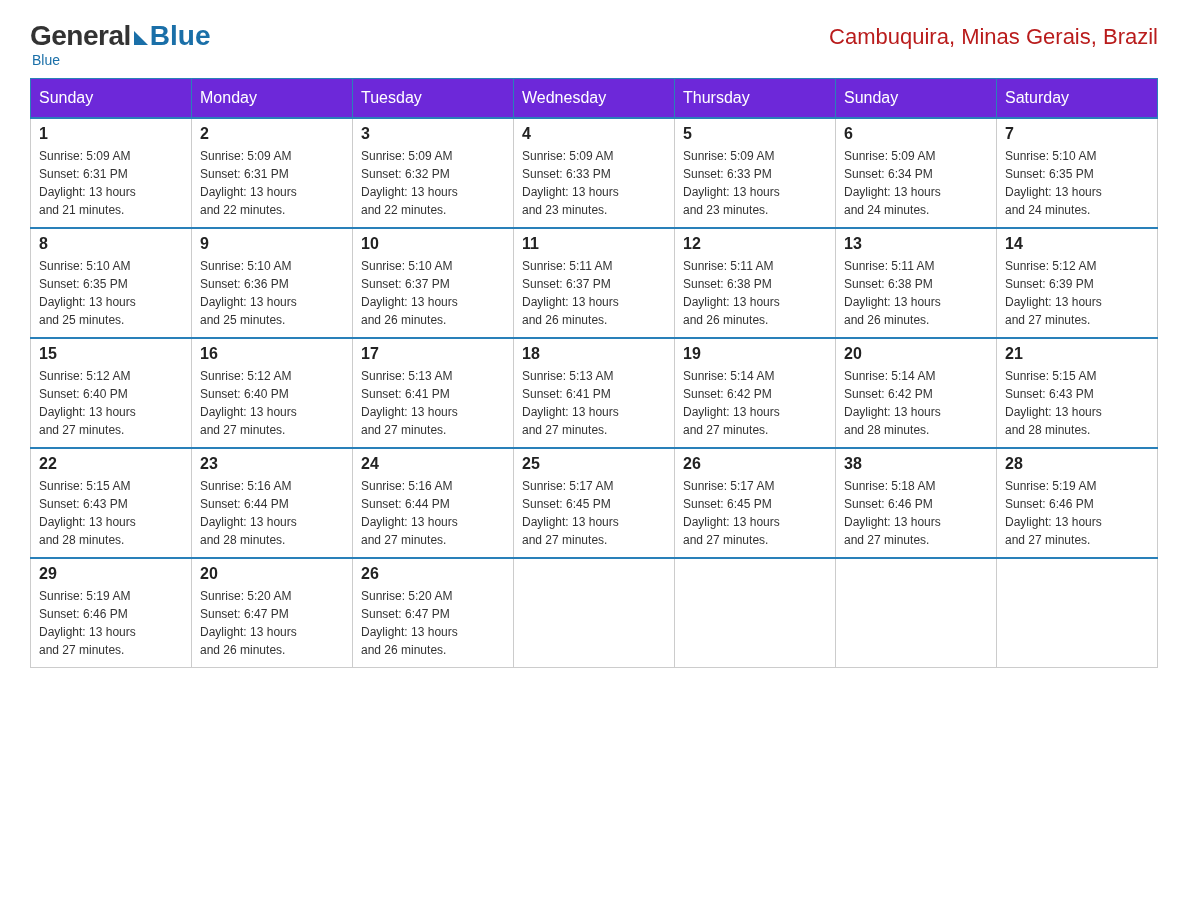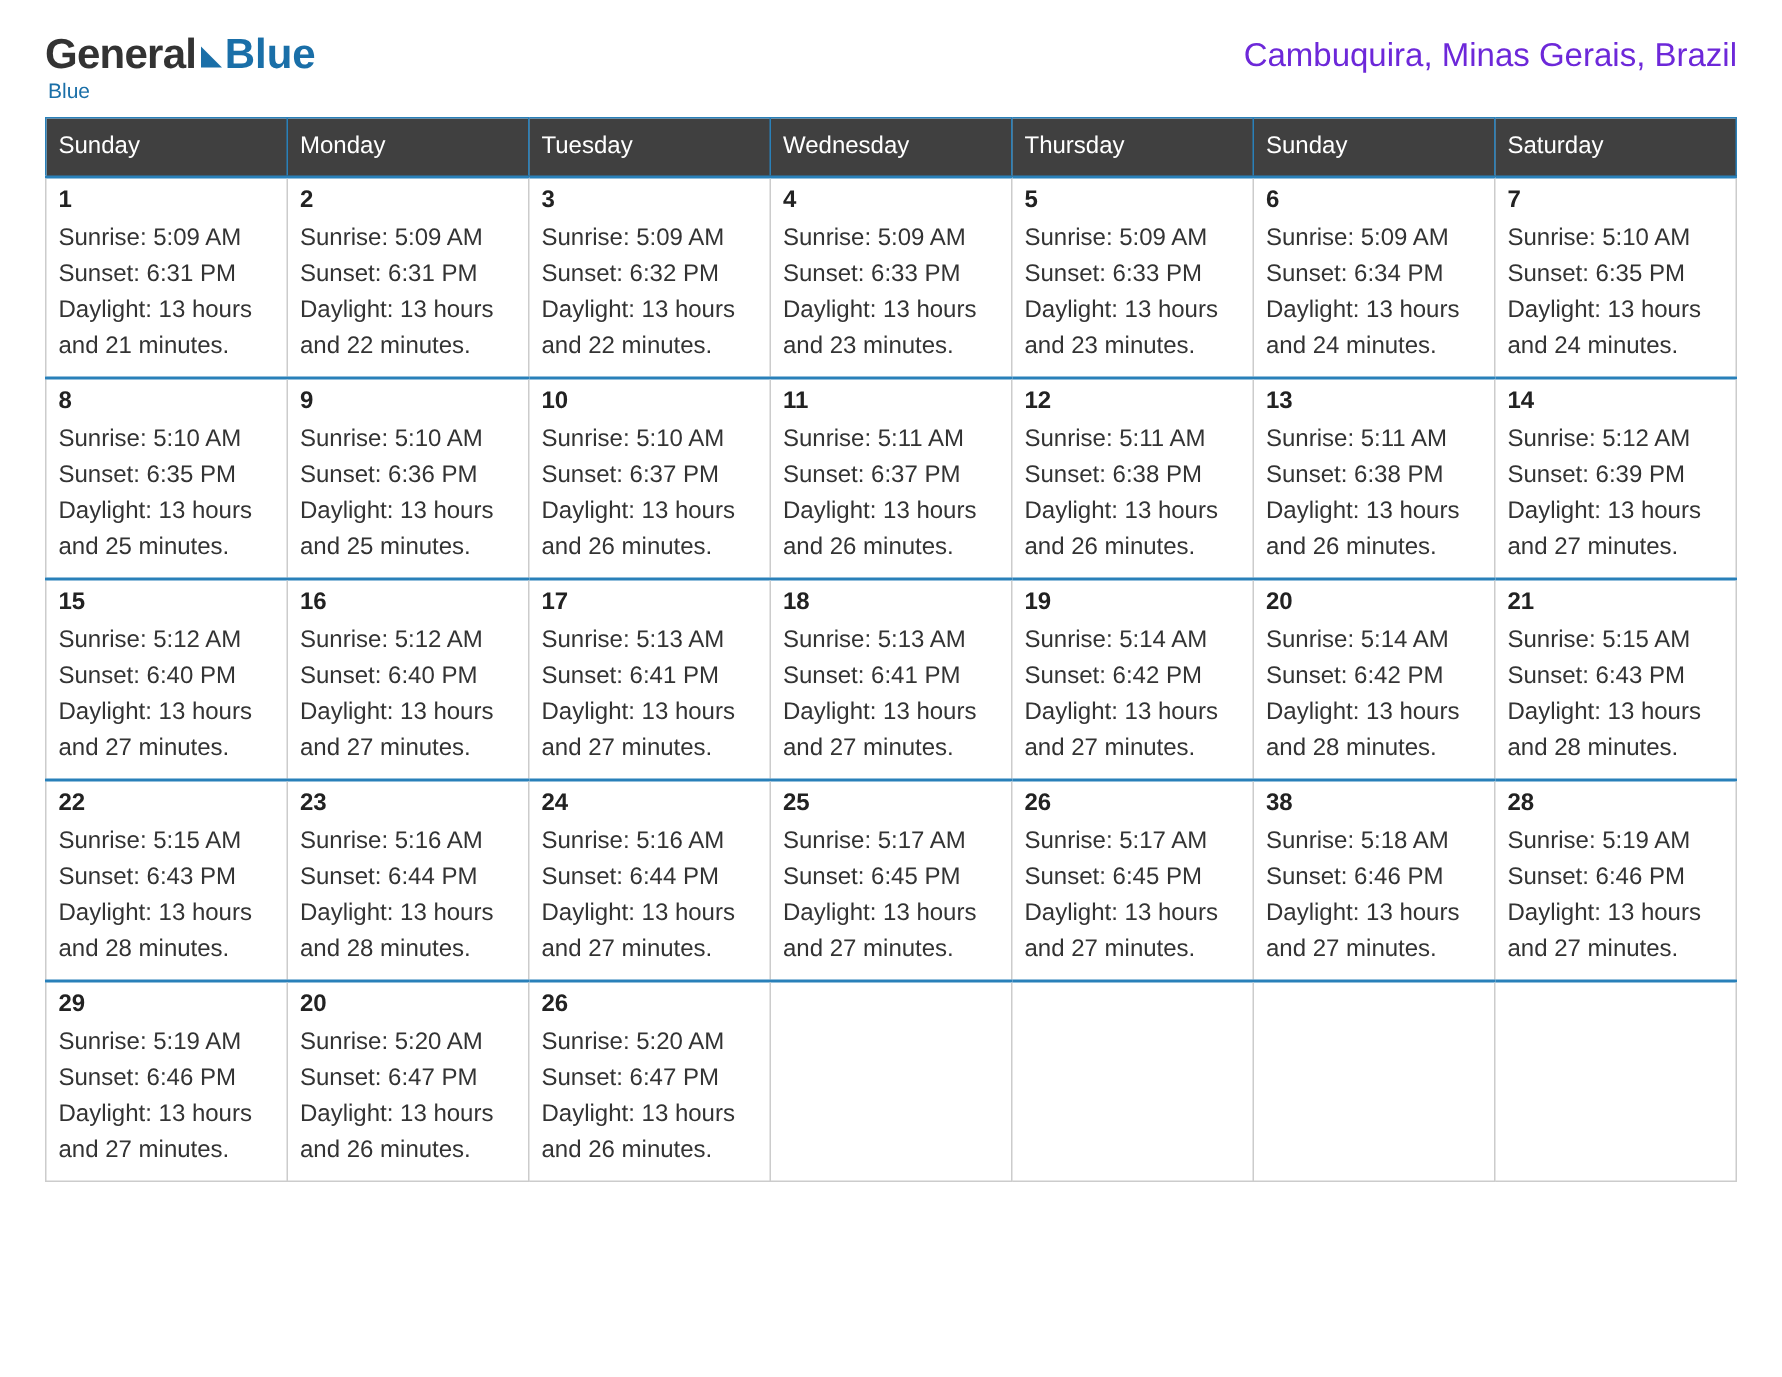--- a/index.html
+++ b/index.html
@@ -50,30 +50,30 @@
       text-align: right;
     }
     .month-title {
       font-size: 52px;
       font-weight: bold;
       color: #222;
       line-height: 1.1;
     }
     .subtitle {
       font-size: 22px;
-      color: #6d28d9;
+      color: #b91c1c;
       margin-top: 4px;
     }
     .calendar {
       width: 100%;
       border-collapse: collapse;
       margin-top: 10px;
     }
     .calendar th {
-      background-color: #404040;
+      background-color: #6d28d9;
       color: #fff;
       padding: 10px 8px;
       font-size: 16px;
       font-weight: normal;
       text-align: left;
       border: 1px solid #2980b9;
     }
     .calendar td {
       vertical-align: top;
       padding: 6px 8px 8px 8px;
@@ -86,21 +86,21 @@
       border-top: 2px solid #2980b9;
     }
     .day-number {
       font-size: 16px;
       font-weight: bold;
       color: #222;
       margin-bottom: 4px;
       display: block;
     }
     .day-info {
-      font-size: 16px;
+      font-size: 12px;
       color: #333;
       line-height: 1.5;
     }
     .empty-cell {
       background: #fff;
     }
     .logo-wrapper {
       display: flex;
       flex-direction: column;
       justify-content: center;

